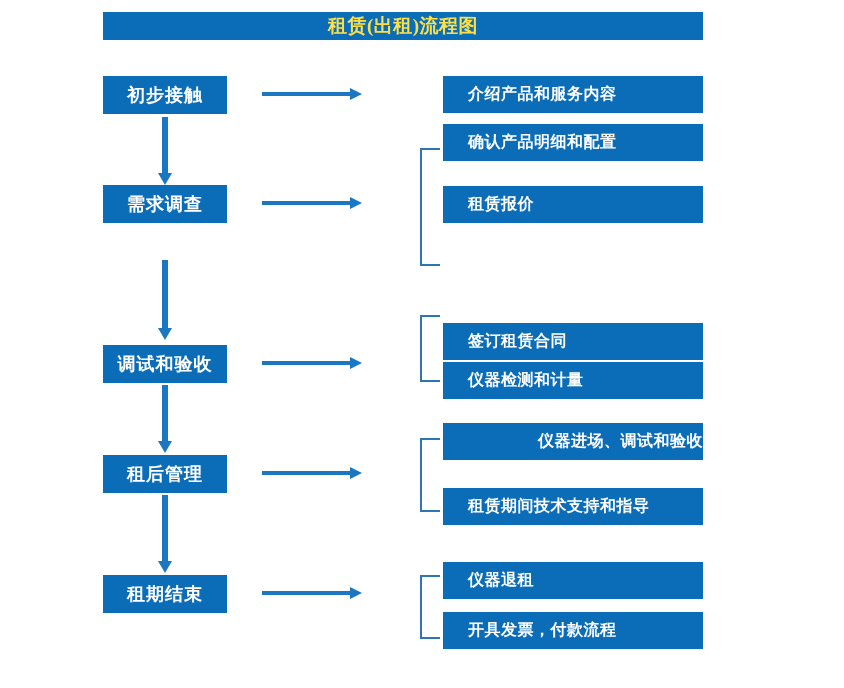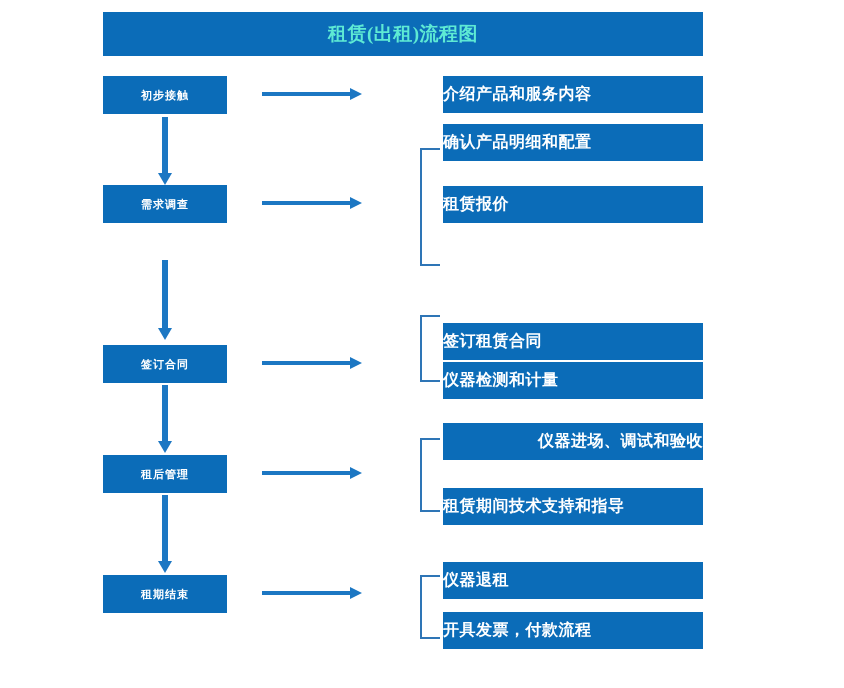--- a/index.html
+++ b/index.html
@@ -15,56 +15,56 @@
     width: 844px;
     height: 688px;
     background: #ffffff;
     overflow: hidden;
   }
   .title-bar {
     position: absolute;
     left: 103px;
     top: 12px;
     width: 600px;
-    height: 44px;
+    height: 28px;
     background: #0B6CB8;
-    color: #5eead4;
+    color: #fde047;
     font-size: 19px;
     font-weight: bold;
     display: flex;
     align-items: center;
     justify-content: center;
     letter-spacing: 0.5px;
   }
   .stage-box {
     position: absolute;
     width: 124px;
     height: 38px;
     background: #0B6CB8;
     color: #ffffff;
-    font-size: 11px;
+    font-size: 18px;
     font-weight: bold;
     display: flex;
     align-items: center;
     justify-content: center;
     letter-spacing: 1px;
   }
   .detail-box {
     position: absolute;
     left: 443px;
     width: 260px;
     height: 37px;
     background: #0B6CB8;
     color: #ffffff;
     font-size: 16px;
     font-weight: bold;
     display: flex;
     align-items: center;
     justify-content: flex-start;
-    padding-left: 0;
+    padding-left: 25px;
     box-sizing: border-box;
     letter-spacing: 0.5px;
   }
   .h-arrow {
     position: absolute;
     height: 18px;
     width: 100px;
   }
   .v-arrow {
     position: absolute;
@@ -138,21 +138,21 @@
   <div class="detail-box" style="top:186px;">
     <span>租赁报价</span>
   </div>
 
   <svg class="v-arrow" style="left:156px; top:260px; height:80px;" viewBox="0 0 18 80">
     <line x1="9" y1="0" x2="9" y2="70" stroke="#1C77C3" stroke-width="6"></line>
     <polygon points="2,68 16,68 9,80" fill="#1C77C3"></polygon>
   </svg>
 
   <div class="stage-box" style="left:103px; top:345px;">
-    <span>签订合同</span>
+    <span>调试和验收</span>
   </div>
 
   <svg class="h-arrow" style="left:262px; top:354px;" viewBox="0 0 100 18">
     <line x1="0" y1="9" x2="90" y2="9" stroke="#1C77C3" stroke-width="4"></line>
     <polygon points="88,3 100,9 88,15" fill="#1C77C3"></polygon>
   </svg>
 
   <div class="bracket" style="left:420px; top:315px; height:67px;">
     <div class="b-line"></div>
     <div class="b-stub top"></div>

